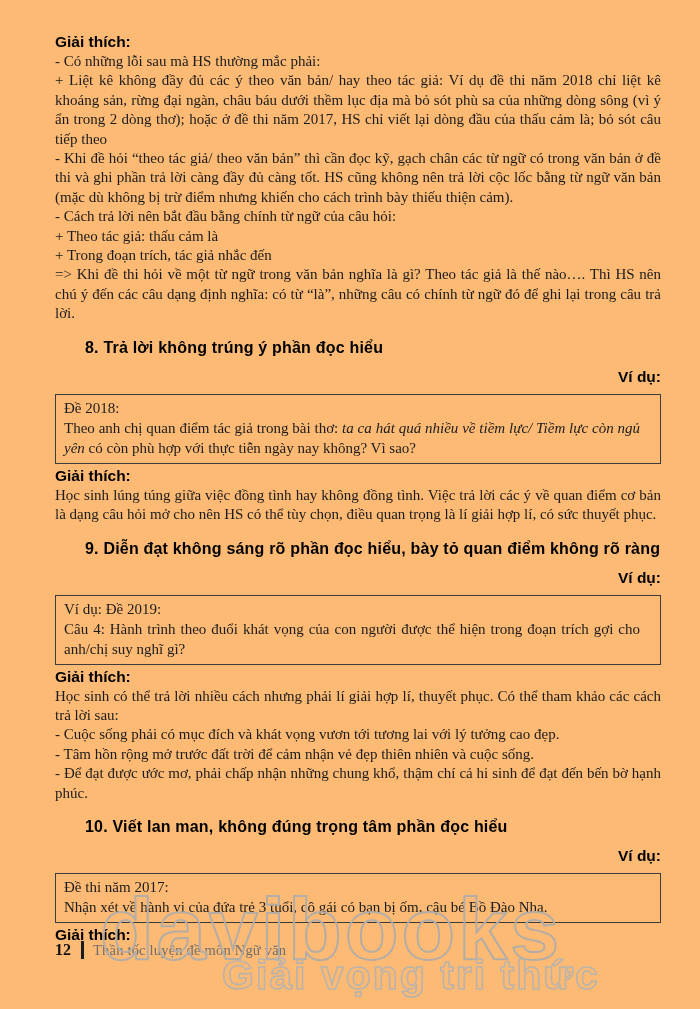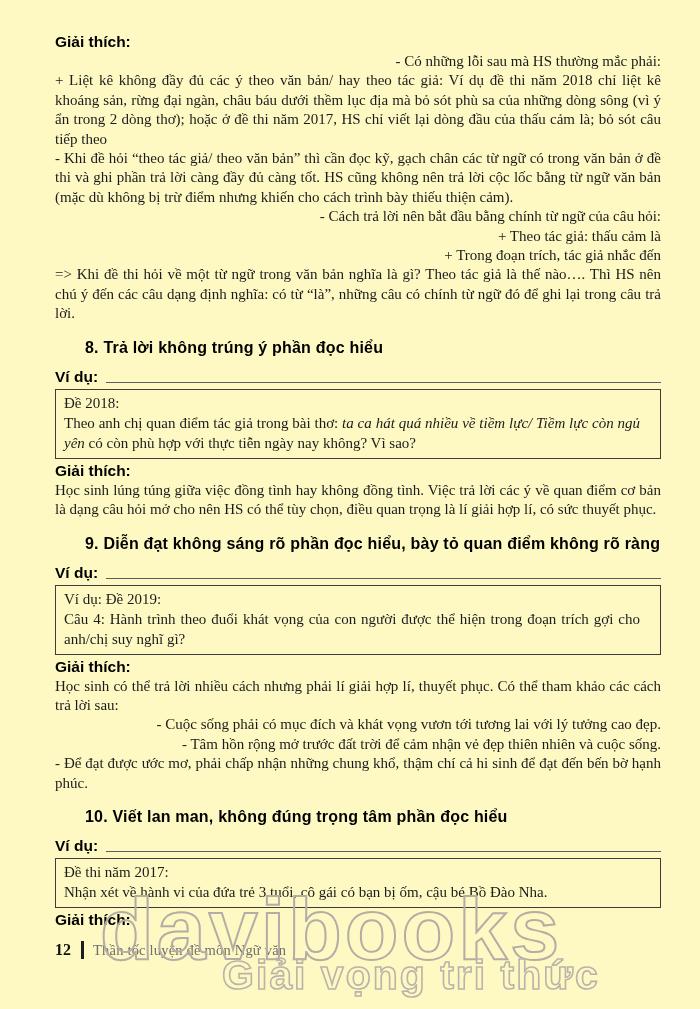--- a/index.html
+++ b/index.html
@@ -1,44 +1,44 @@
 <!DOCTYPE html>
 <html><head>
 <meta charset="utf-8">
 <style>
   * { margin:0; padding:0; box-sizing:border-box; }
   html,body { background:#e8e8e8; }
   .page {
     position:relative;
     width:700px; height:1009px;
-    background:#fef9c3;
+    background:#fdba74;
     font-family:"Liberation Serif", serif;
     color:#1b1b1b;
     overflow:hidden;
     margin:0 auto;
   }
   .content {
     position:absolute; left:55px; top:30px; width:606px;
   }
   .body-text {
-    font-size:15px; line-height:19.4px; color:#1b1b1b;text-align:right;
+    font-size:15px; line-height:19.4px; color:#1b1b1b;
   }
   .j { text-align:justify; }
   .bold-label {
     font-family:"Liberation Sans", sans-serif;
     font-weight:bold; font-size:15.5px; line-height:20px;
     color:#000; margin-top:2px;
   }
   .section-heading {
     font-family:"Liberation Sans", sans-serif;
     font-weight:bold; font-size:16px; color:#000;
     margin:15px 0 10px 30px; letter-spacing:.2px;
   }
   .vidu-row {
-    display:flex; align-items:flex-end; margin-top:3px;
+    display:flex; align-items:flex-end; margin-top:3px;flex-direction:column;
   }
   .vidu-row .bold-label { margin-top:0; }
   .vidu-rule {
     flex:1; border-bottom:1.5px solid #5e5e5e;
     margin:0 0 4px 8px; height:1px;
   }
   .example-box {
     border:1.2px solid #3c3c3c;
     padding:3px 20px 5px 8px;
     margin-top:2px;

